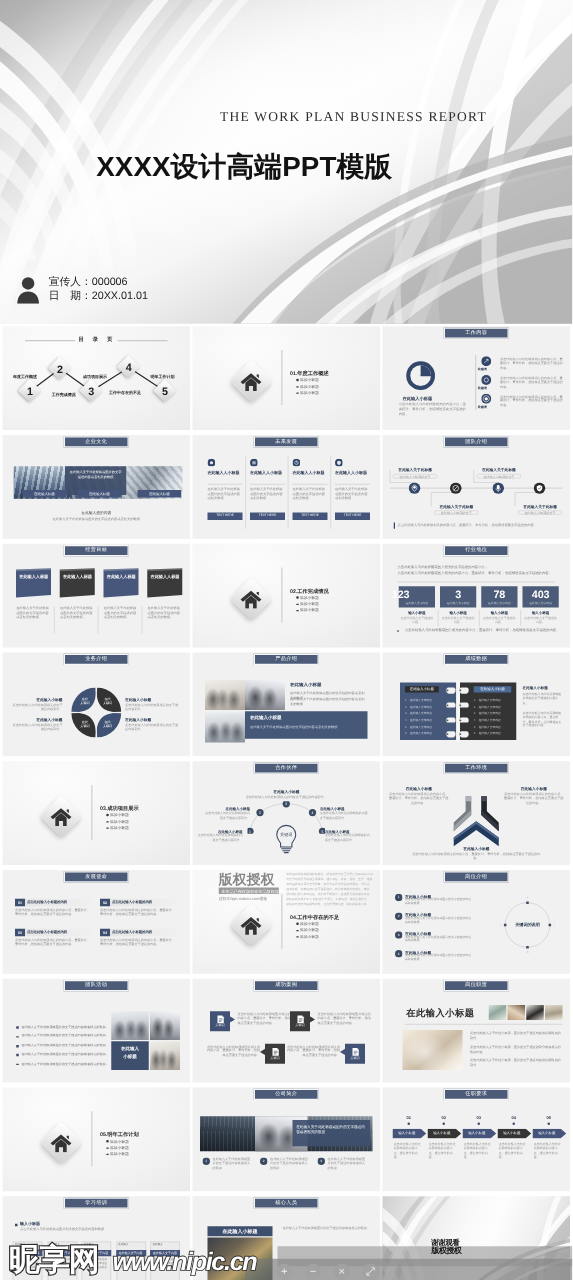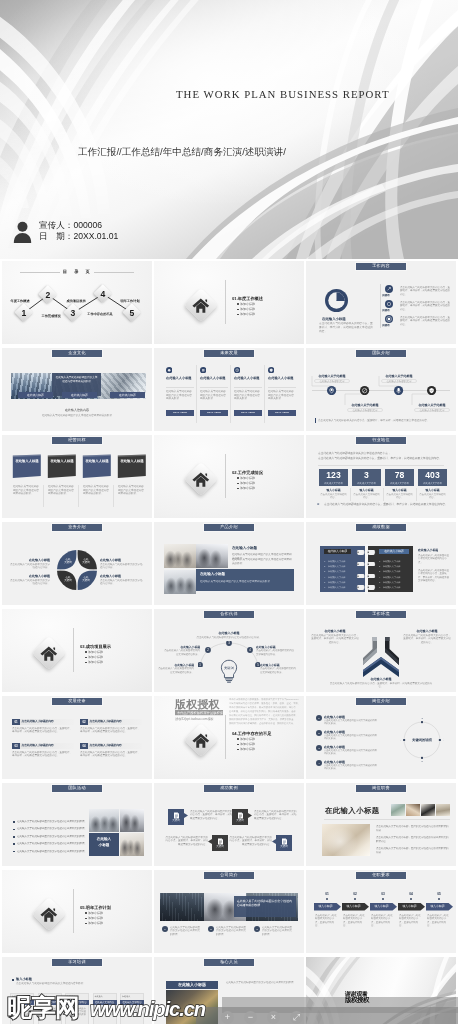--- a/index.html
+++ b/index.html
@@ -138,21 +138,21 @@
         <path d="M186,259 C236,200 312,152 400,124 C424,116 444,111 458,108 L458,132 C440,135 418,140 396,147 C316,172 252,212 216,259 Z" fill="#b1b1b1" opacity="0.6"></path>
         <path d="M192,259 C242,204 316,158 402,132 C426,125 444,120 458,117 L458,124 C442,127 422,132 400,139 C320,164 256,206 220,259 Z" fill="#ffffff" opacity="0.92"></path>
         <path d="M216,259 C256,212 322,172 402,148 C426,141 444,137 458,134 L458,259 Z" fill="#b7b7b7" opacity="0.5"></path>
         <path d="M252,259 C288,226 340,196 398,178 C424,170 444,166 458,164 L458,172 C440,174 420,179 398,186 C344,203 298,232 268,259 Z" fill="#ffffff" opacity="0.72"></path>
         <path d="M306,259 C334,234 372,214 410,202 C432,196 448,192 458,191 L458,198 C444,200 428,204 412,209 C378,220 346,238 322,259 Z" fill="#ffffff" opacity="0.5"></path>
         <path d="M262,259 C294,228 336,202 382,184 L386,191 C344,209 308,234 282,259 Z" fill="#ffffff" opacity="0.55"></path>
       </g>
     </svg>
 
     <div class="hero-txt" id="hero-en">THE WORK PLAN BUSINESS REPORT</div>
-    <div class="hero-txt" id="hero-tag">工作汇报//工作总结/年中总结/商务汇演/述职演讲/</div>
+    <div class="hero-txt" id="hero-title">XXXX设计高端PPT模版</div>
     <svg id="hero-person" viewBox="0 0 19 22">
       <circle cx="9.5" cy="5.7" r="5" fill="#3a3a3a"></circle>
       <path d="M0.8,22 C0.8,15.4 4.7,12.1 9.5,12.1 C14.3,12.1 18.2,15.4 18.2,22 Z" fill="#3a3a3a"></path>
     </svg>
     <div id="hero-meta">
       <div>宣传人：000006</div>
       <div>日　期：20XX.01.01</div>
     </div>
   </div>
 
@@ -387,21 +387,21 @@
         <div class="e" style="left:86px;top:46.2px;width:40px;height:autopx;font-size:3px;line-height:4px;color:#5a5a5a;height:auto;overflow:hidden;">添加小标题</div>
         <div class="e" style="left:83px;top:52.699999999999996px;width:1.5px;height:1.5px;background:#3b3b3b;border-radius:50%;"></div>
         <div class="e" style="left:86px;top:51.4px;width:40px;height:autopx;font-size:3px;line-height:4px;color:#5a5a5a;height:auto;overflow:hidden;">添加小标题</div>
       </div>
       <div class="slide">
         <div class="e badge">行业地位</div>
         <div class="e" style="left:12px;top:17px;width:130px;height:4px;font-size:2.7px;line-height:4px;color:#7a7a7a;">点击此处输入与此处标题或图片相关的文字描述的内容小点，</div>
         <div class="e" style="left:12px;top:22px;width:130px;height:4px;font-size:2.7px;line-height:4px;color:#7a7a7a;">点击此处输入与此处标题或图片相关的内容小点，重要统计、事件分析，总结概述需要文字描述的内容。</div>
         <div class="e" style="left:12px;top:30px;width:126px;height:1px;background:#dcdcdc;"></div>
         <div class="e" style="left:13px;top:34px;width:29px;height:17px;background:#4c5c78;"></div>
-        <div class="e" style="left:13px;top:35px;width:29px;height:11px;color:#fff;font-size:8.6px;font-weight:bold;line-height:11px;text-align:center;">123</div>
+        <div class="e" style="left:0;top:35px;width:29px;height:11px;color:#fff;font-size:8.6px;font-weight:bold;line-height:11px;text-align:center;">123</div>
         <div class="e" style="left:13px;top:45.6px;width:29px;height:4px;color:#c8d0dd;font-size:2.3px;line-height:4px;text-align:center;">在此输入文字内容</div>
         <div class="e" style="left:13px;top:53px;width:29px;height:4px;font-size:2.8px;line-height:4px;color:#27374f;font-weight:bold;text-align:center;">输入小标题</div>
         <div class="e" style="left:14px;top:58px;width:27px;height:8px;font-size:2.4px;line-height:3.3px;color:#9a9a9a;text-align:center;">点击此处输入文字描述的内容。</div>
         <div class="e" style="left:46px;top:34px;width:29px;height:17px;background:#4c5c78;"></div>
         <div class="e" style="left:46px;top:35px;width:29px;height:11px;color:#fff;font-size:8.6px;font-weight:bold;line-height:11px;text-align:center;">3</div>
         <div class="e" style="left:46px;top:45.6px;width:29px;height:4px;color:#c8d0dd;font-size:2.3px;line-height:4px;text-align:center;">在此输入文字内容</div>
         <div class="e" style="left:46px;top:53px;width:29px;height:4px;font-size:2.8px;line-height:4px;color:#27374f;font-weight:bold;text-align:center;">输入小标题</div>
         <div class="e" style="left:47px;top:58px;width:27px;height:8px;font-size:2.4px;line-height:3.3px;color:#9a9a9a;text-align:center;">点击此处输入文字描述的内容。</div>
         <div class="e" style="left:44px;top:53px;width:1px;height:13px;background:#dedede;"></div>
         <div class="e" style="left:79px;top:34px;width:29px;height:17px;background:#4c5c78;"></div>

